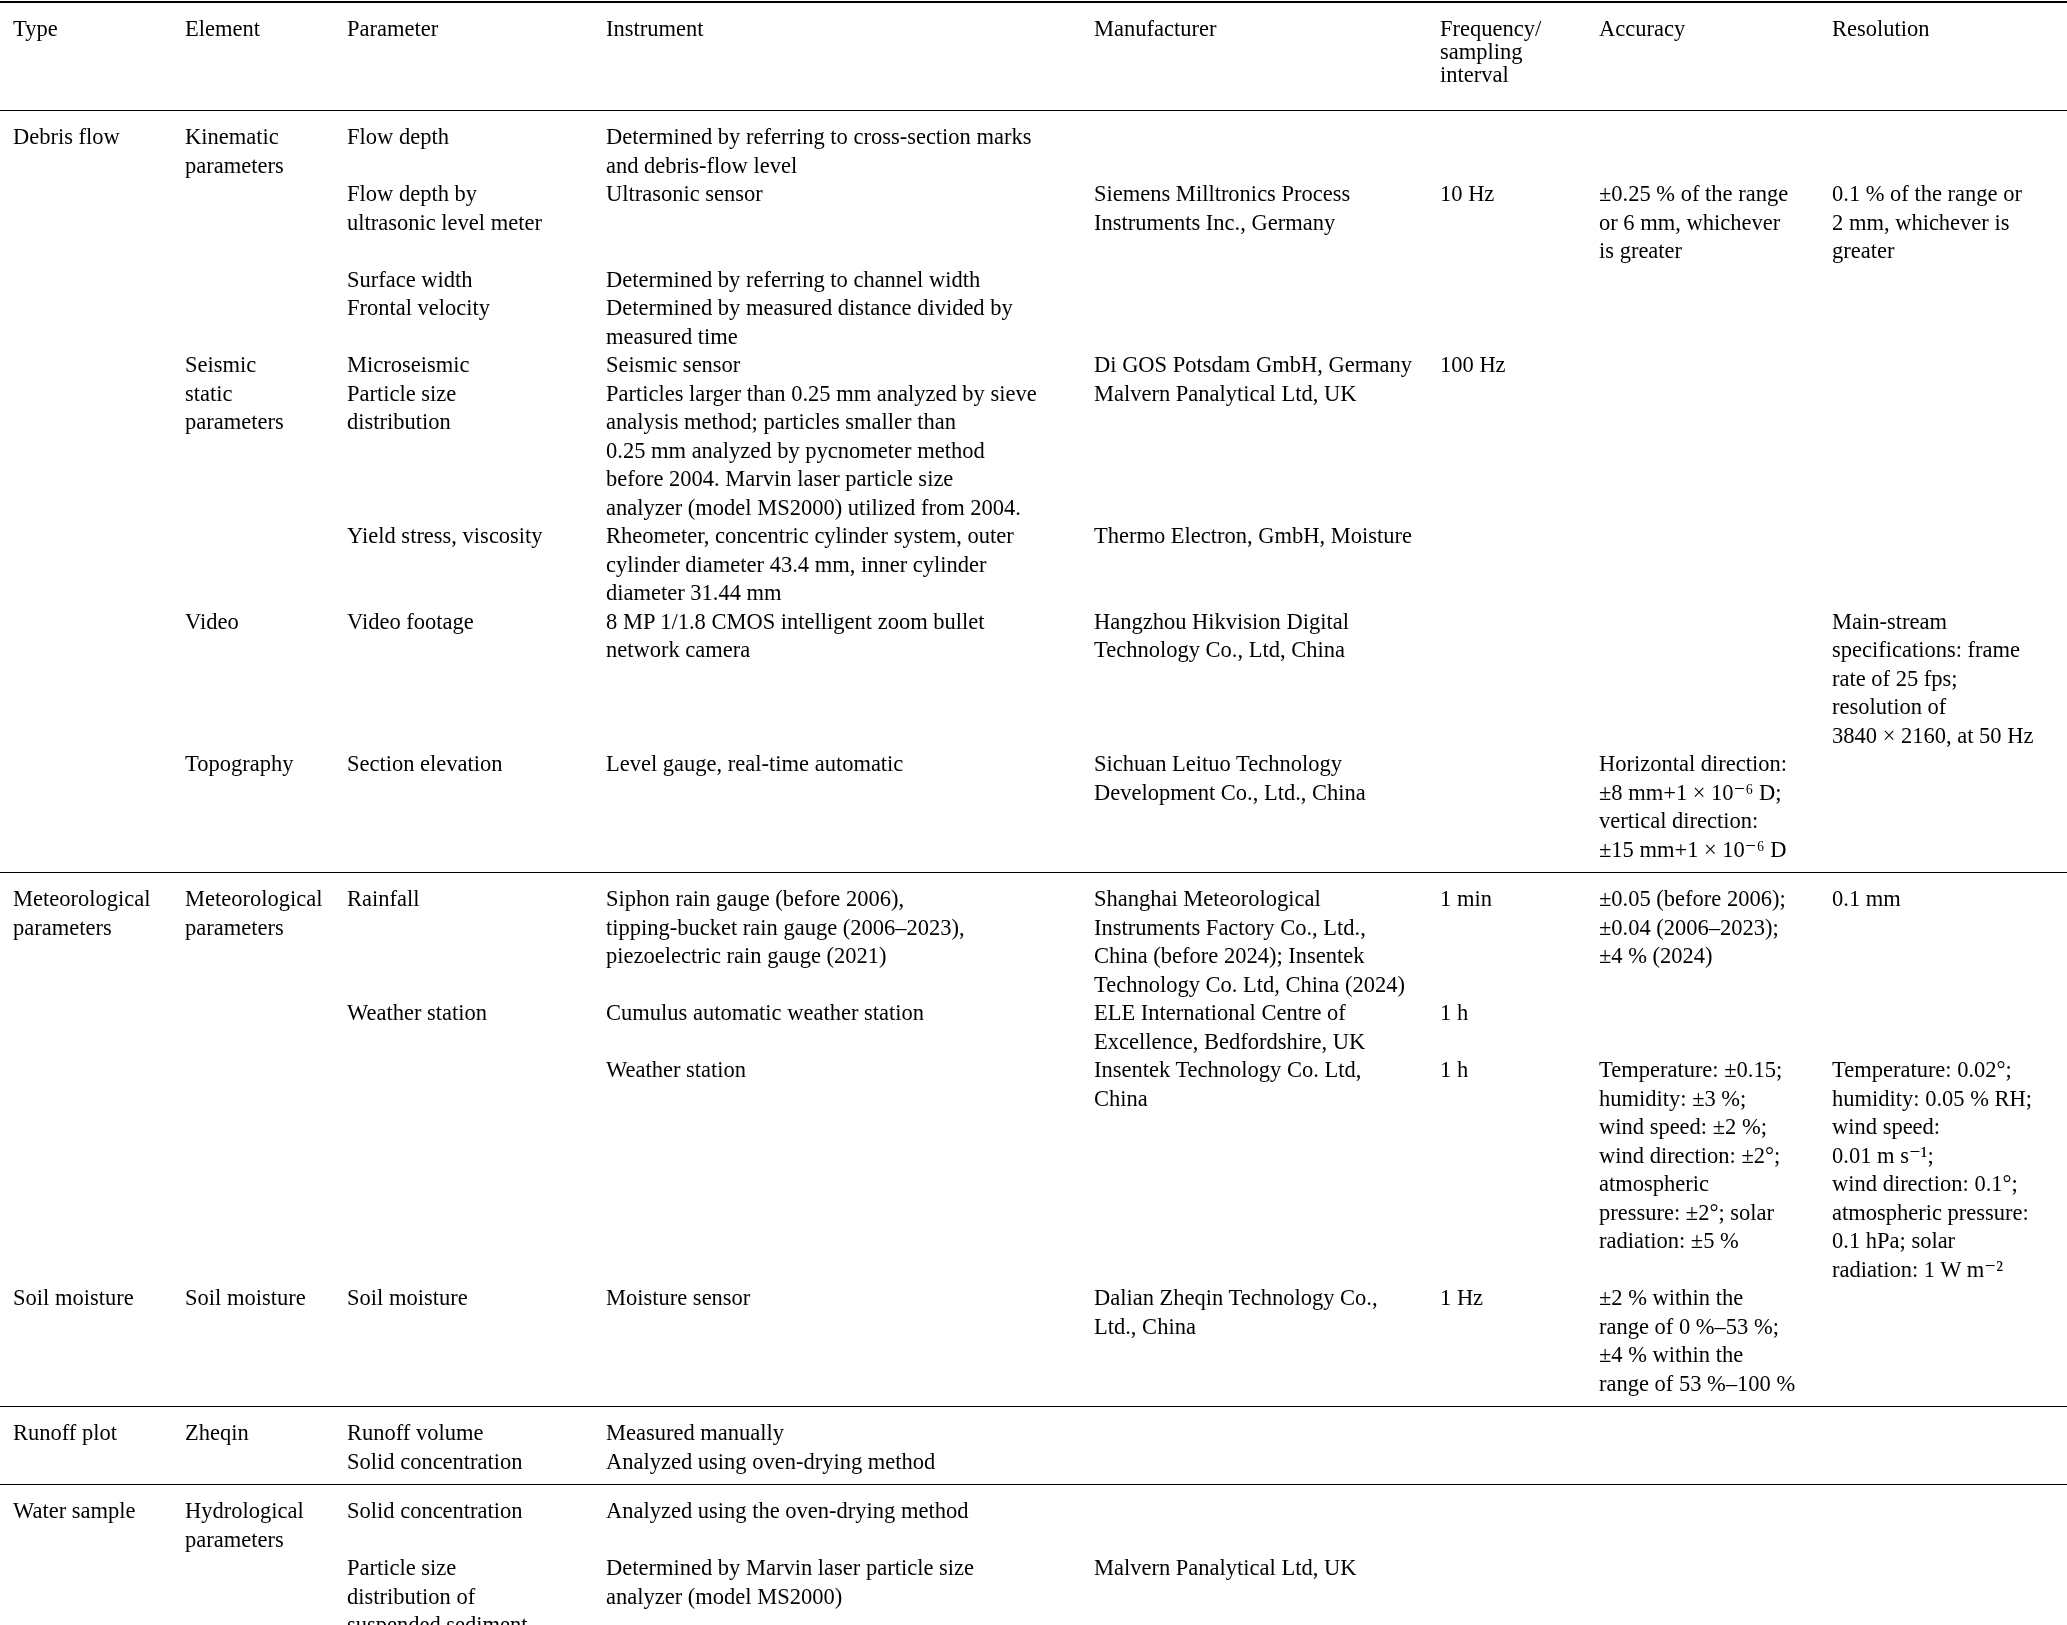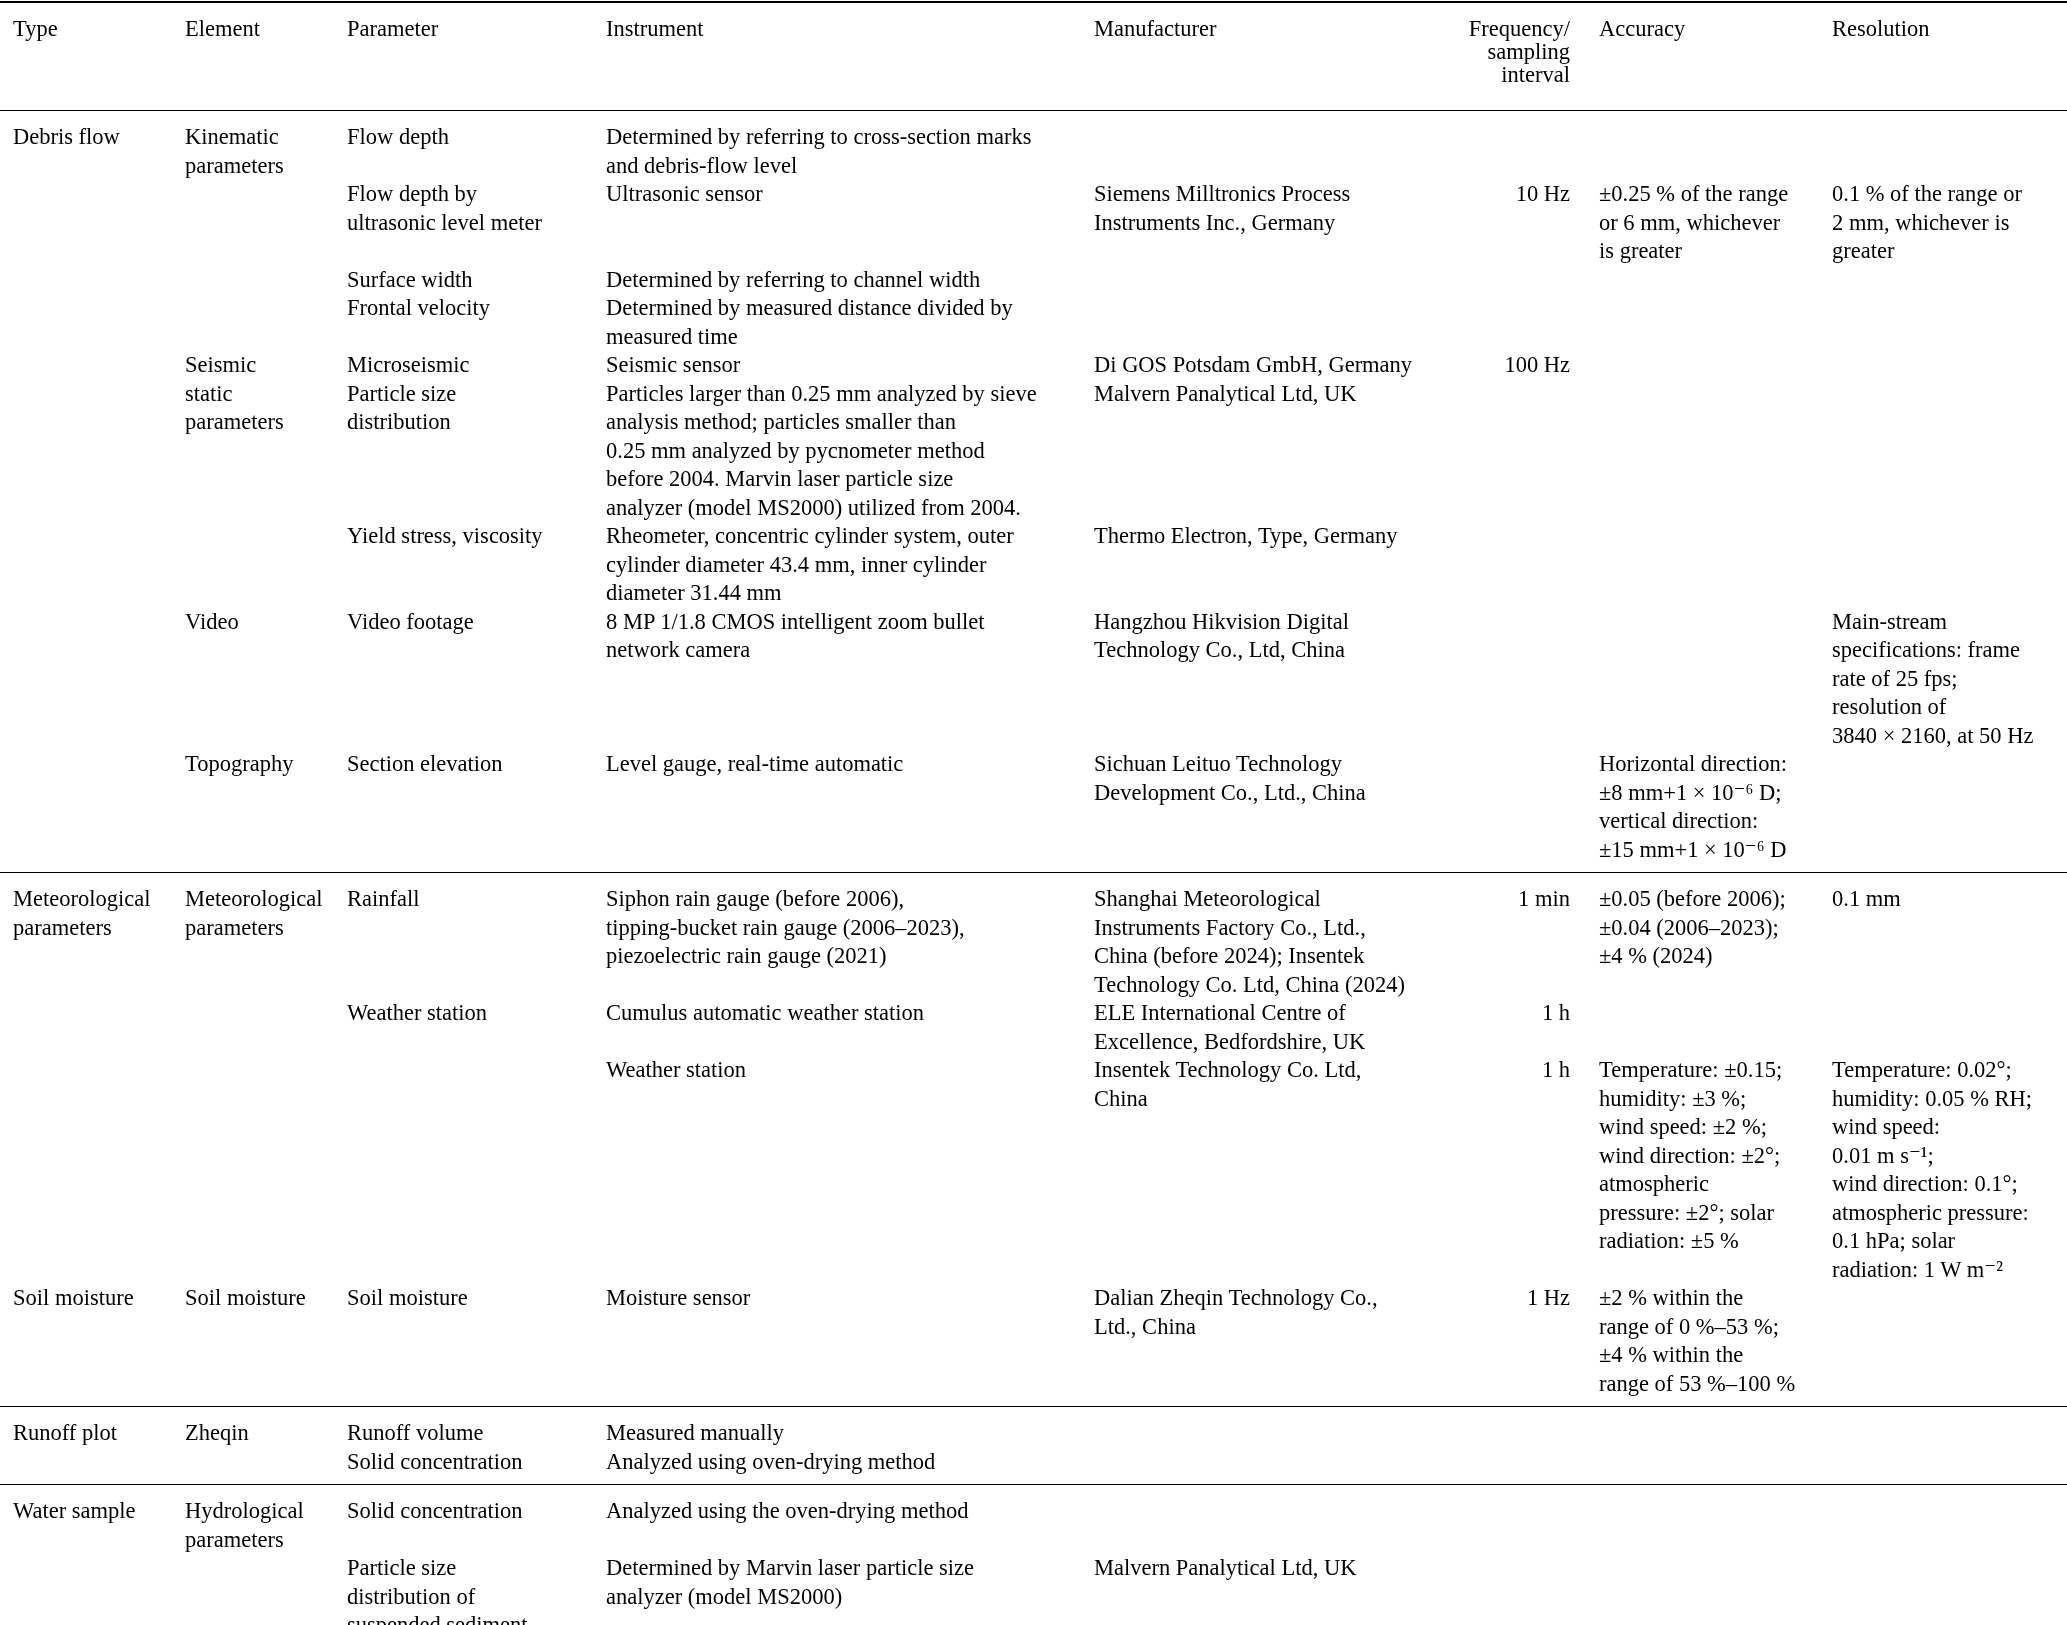--- a/index.html
+++ b/index.html
@@ -32,21 +32,21 @@
     font-weight: normal;
     white-space: pre-line;
     line-height: 28.5px;
     padding: 0;
     overflow: hidden;
   }
   thead th { padding-top: 12px; padding-bottom: 24px; }
   tbody tr:first-child td { padding-top: 12px; }
   tbody tr:last-child td { padding-bottom: 8px; }
   .t { padding-left: 13px; }             
-  .f { text-align: right; }              
+  .f { text-align: left; }              
   th.f { line-height: 23px; padding-top: 14px; }
   .a { padding-left: 29px; }             
   .r { padding-right: 15px; }            
   tbody tr:first-child td.t { padding-top: 12px; }
 </style>
 </head>
 <body>
 
 <main>
   <table class="instruments">
@@ -152,21 +152,21 @@
         <td class="a"></td>
         <td class="r"></td>
       </tr>
       <tr>
         <td class="t"></td>
         <td></td>
         <td>Yield stress, viscosity</td>
         <td>Rheometer, concentric cylinder system, outer
 cylinder diameter 43.4 mm, inner cylinder
 diameter 31.44 mm</td>
-        <td>Thermo Electron, Type, Germany</td>
+        <td>Thermo Electron, GmbH, Moisture</td>
         <td class="f"></td>
         <td class="a"></td>
         <td class="r"></td>
       </tr>
       <tr>
         <td class="t"></td>
         <td>Video</td>
         <td>Video footage</td>
         <td>8 MP 1/1.8 CMOS intelligent zoom bullet
 network camera</td>

